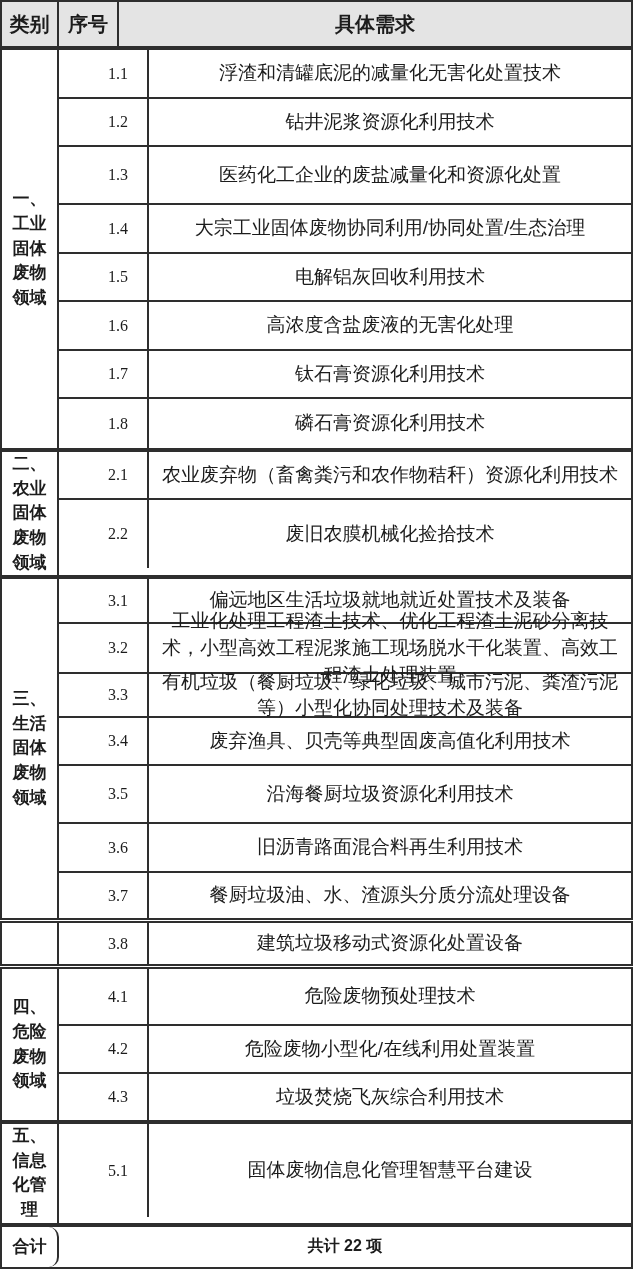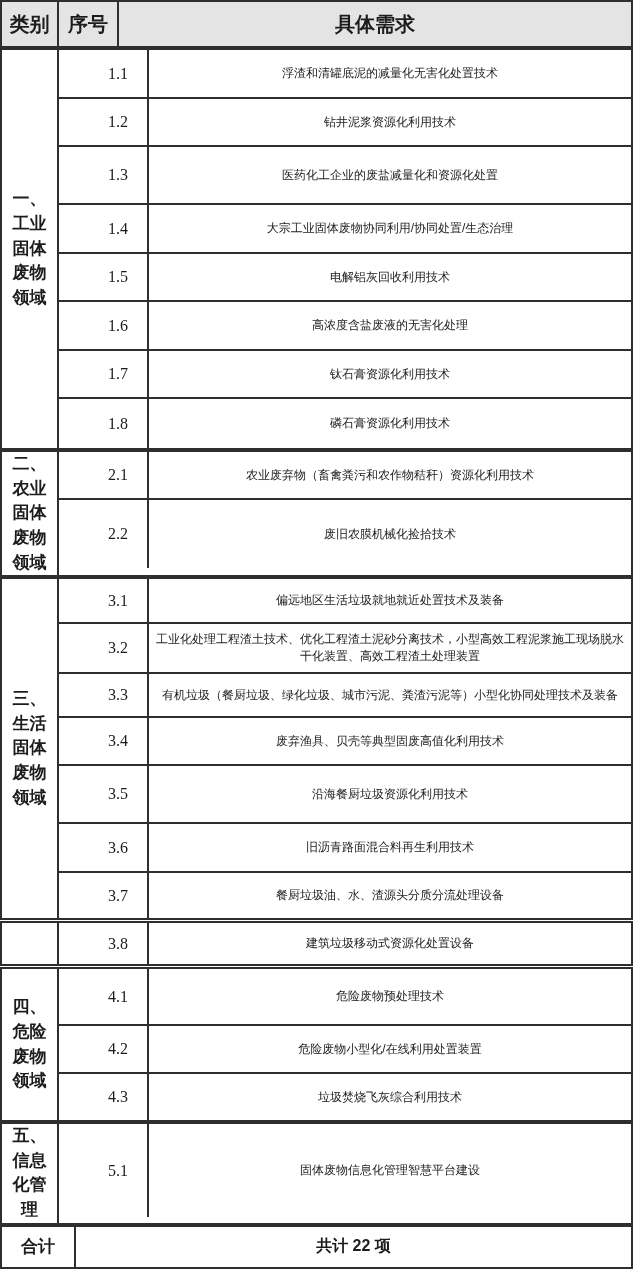--- a/index.html
+++ b/index.html
@@ -30,28 +30,28 @@
   .sec-rows{flex:1;display:flex;flex-direction:column;}
   .row{display:flex;box-sizing:border-box;border-bottom:2px solid #2e2e2e;padding-left:30px;}
   .row:last-child{border-bottom:none;}
   .num{
     width:60px;flex:none;border-right:2px solid #2e2e2e;box-sizing:border-box;
     display:flex;align-items:center;justify-content:center;
     font-family:"Liberation Serif","DejaVu Serif",serif;font-size:16px;
   }
   .req{
     flex:1;display:flex;align-items:center;justify-content:center;
-    font-size:12px;text-align:center;padding:2px 6px;box-sizing:border-box;
+    font-size:19px;text-align:center;padding:2px 6px;box-sizing:border-box;
     line-height:1.4;
   }
   
   .tot-label{
-    width:74px;flex:none;border-right:2px solid #2e2e2e;box-sizing:border-box;
+    width:57px;flex:none;border-right:2px solid #2e2e2e;box-sizing:border-box;
     display:flex;align-items:center;justify-content:center;
-    font-weight:bold;font-size:17px;
+    font-weight:bold;font-size:17px;border-radius:10px;
   }
   .tot-val{
     flex:1;display:flex;align-items:center;justify-content:center;
     font-weight:bold;font-size:16px;
   }
 </style>
 </head>
 <body>
 
 <div class="table-wrap">

